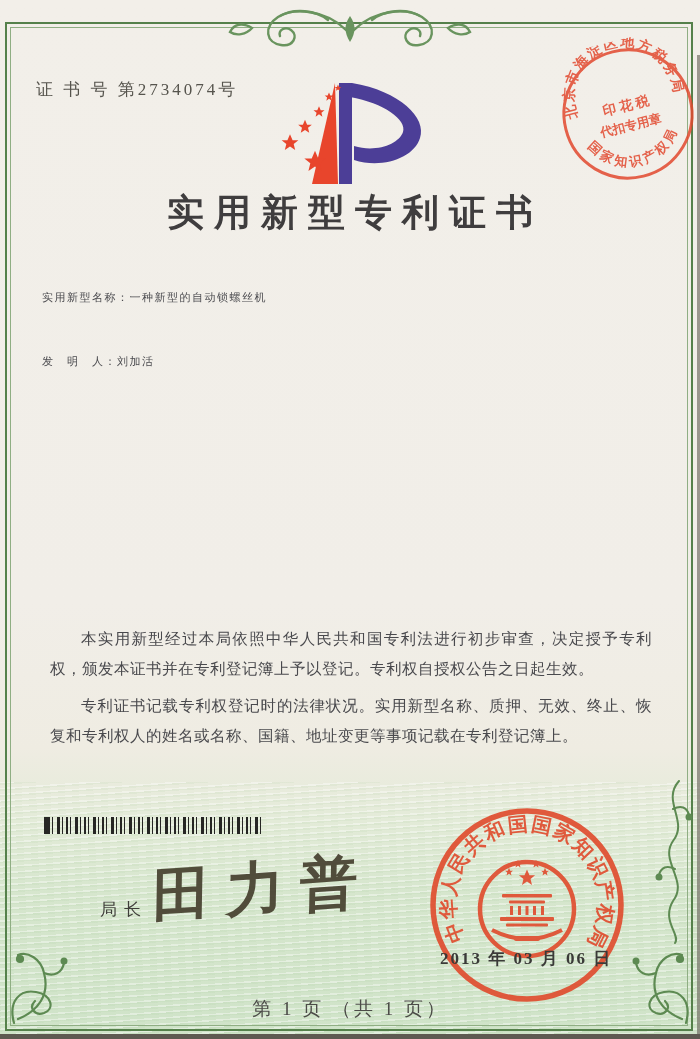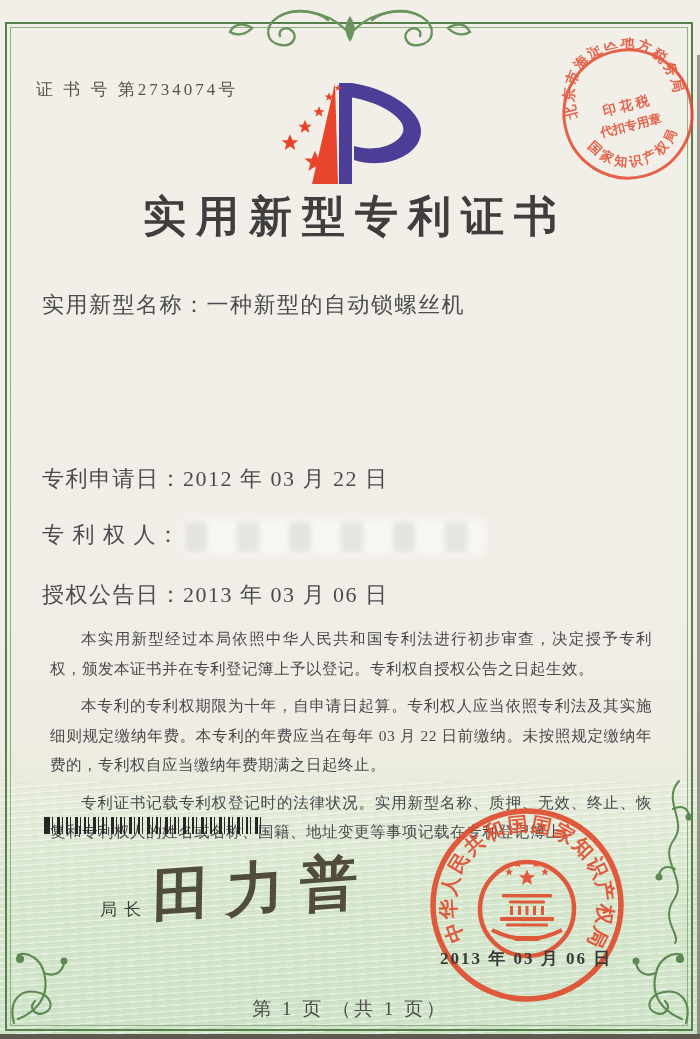--- a/index.html
+++ b/index.html
@@ -9,23 +9,23 @@
     background:linear-gradient(180deg,#f2efe9 0%,#f1eee8 58%,#efece2 72%,#e3ebd8 79%,#d6e6cd 86%,#cfe3c8 100%);
   }
   .waves{position:absolute;left:0;right:0;top:782px;bottom:0;pointer-events:none;
     background:repeating-linear-gradient(176deg,rgba(255,255,255,.38) 0 1.5px,rgba(150,195,140,.10) 1.5px 3px,rgba(255,255,255,0) 3px 6px);}
   .frame-outer{position:absolute;left:5px;top:22px;right:7px;bottom:8px;border:2px solid #55814b;pointer-events:none;}
   .frame-inner{position:absolute;left:10px;top:27px;right:12px;bottom:13px;border:1px solid #8fae83;pointer-events:none;}
   .edge-bottom{position:absolute;left:0;right:0;bottom:0;height:5px;background:#5e5a51;}
   .edge-right{position:absolute;top:55px;bottom:5px;right:0;width:3px;background:#6b675e;opacity:.65;}
   .cert-no{position:absolute;left:36px;top:78px;font-size:17px;letter-spacing:3px;color:#56544d;}
   .logo{position:absolute;left:272px;top:80px;width:156px;height:108px;}
-  .title{position:absolute;top:188px;left:0;width:100%;text-align:center;font-size:43px;font-weight:bold;
+  .title{position:absolute;top:188px;left:0;width:100%;text-align:center;font-size:37px;font-weight:bold;
     letter-spacing:10px;text-indent:10px;color:#3f3d3e;}
-  .field{position:absolute;left:42px;font-size:22px;letter-spacing:1.5px;color:#4b4b4f;white-space:nowrap;}
+  .field{position:absolute;left:42px;font-size:11px;letter-spacing:1.5px;color:#4b4b4f;white-space:nowrap;}
   .f0{top:290px}.f1{top:354px}.f2{top:409px}.f3{top:464px}.f4{top:520px}.f5{top:580px}
   .redact{display:inline-block;vertical-align:middle;width:298px;height:30px;margin-left:4px;border-radius:3px;
     background-color:rgba(249,248,245,.95);
     background-image:repeating-linear-gradient(90deg,rgba(205,203,197,.45) 0 22px,rgba(247,246,242,.95) 22px 52px);
     filter:blur(2.5px);box-shadow:0 0 7px 3px rgba(249,248,245,.85);}
   .paras{position:absolute;left:42px;width:618px;top:616px;font-size:15.5px;line-height:29.5px;
     color:#49494d;text-align:justify;letter-spacing:.5px;}
   .paras p{margin:8px;text-indent:2em;}
   .barcode{position:absolute;left:44px;top:817px;width:216px;height:17px;border-left:4px solid #262624;
     background:repeating-linear-gradient(90deg,#262624 0 2px,rgba(0,0,0,0) 2px 4px,#262624 4px 5px,rgba(0,0,0,0) 5px 9px,#262624 9px 12px,rgba(0,0,0,0) 12px 14px,#262624 14px 15px,rgba(0,0,0,0) 15px 18px);}
@@ -100,33 +100,26 @@
       <use href="#star" transform="translate(18,63) scale(0.88)"></use>
       <use href="#star" transform="translate(43,82) scale(1.12)"></use>
     </g>
   </svg>
 
   <div class="title">实用新型专利证书</div>
 
   <div class="field f0">
     <span>实用新型名称：</span><span>一种新型的自动锁螺丝机</span>
   </div>
-  <div class="field f3">
-    <span>专利申请日：</span><span>2012 年 03 月 22 日</span>
-  </div>
-  <div class="field f4">
-    <span>专 利 权 人：</span><span></span><span class="redact"></span>
-  </div>
-  <div class="field f5">
-    <span>授权公告日：</span><span>2013 年 03 月 06 日</span>
+  <div class="field f1">
+    <span>发　明　人：</span><span>刘加活</span>
   </div>
 
   <div class="paras">
     <p>本实用新型经过本局依照中华人民共和国专利法进行初步审查，决定授予专利权，颁发本证书并在专利登记簿上予以登记。专利权自授权公告之日起生效。</p>
-    <p>本专利的专利权期限为十年，自申请日起算。专利权人应当依照专利法及其实施细则规定缴纳年费。本专利的年费应当在每年 03 月 22 日前缴纳。未按照规定缴纳年费的，专利权自应当缴纳年费期满之日起终止。</p>
     <p>专利证书记载专利权登记时的法律状况。实用新型名称、质押、无效、终止、恢复和专利权人的姓名或名称、国籍、地址变更等事项记载在专利登记簿上。</p>
   </div>
 
   <div class="barcode"></div>
 
   <div class="sig-title">局长</div>
   <div class="sig-name">田力普</div>
 
   <svg class="seal" viewBox="0 0 202 202">
     <circle cx="101" cy="101" r="94" fill="none" stroke="#e04a2c" stroke-width="5.5"></circle>

